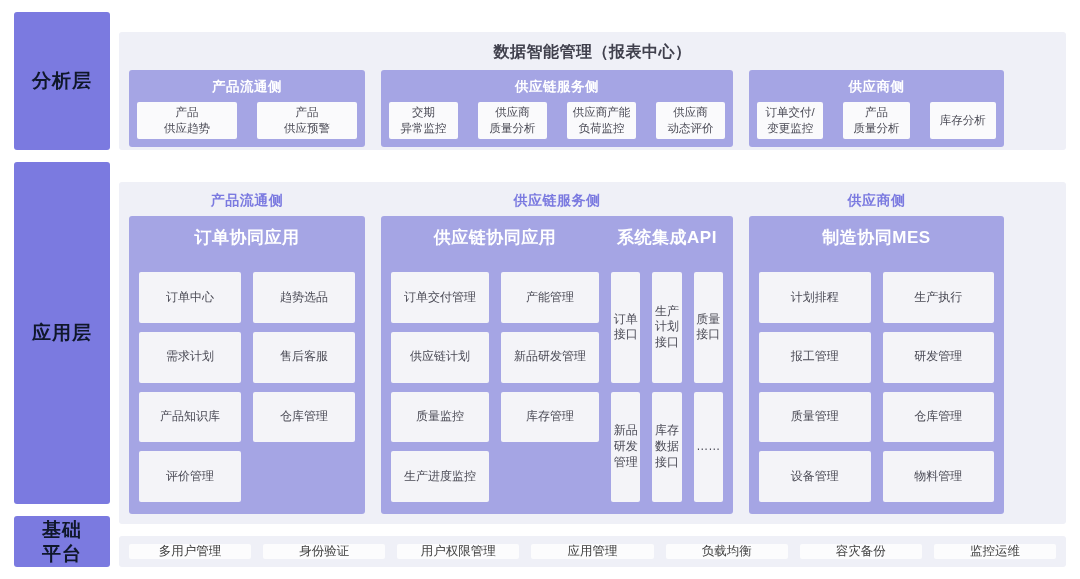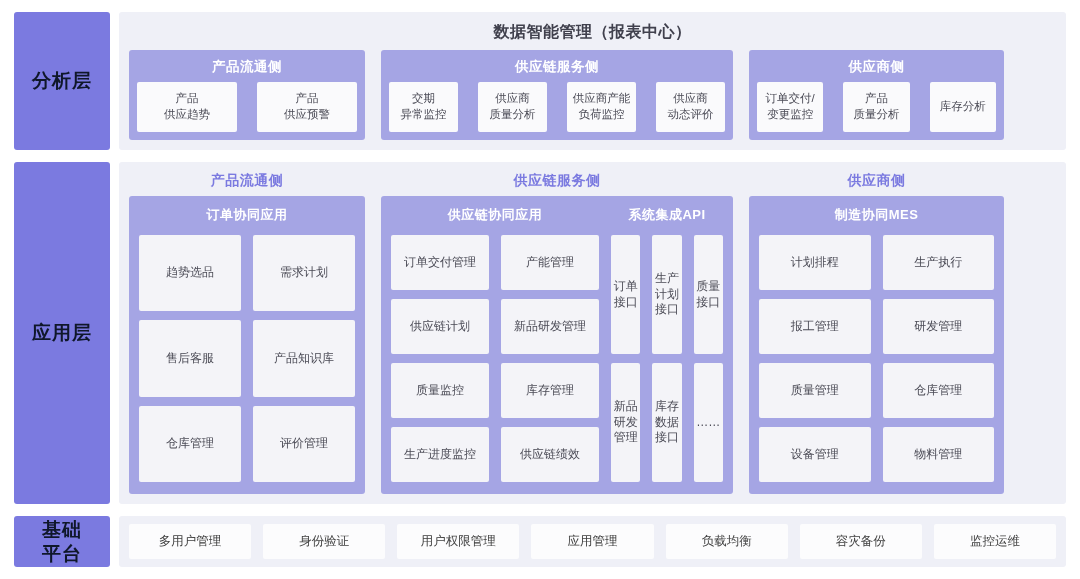--- a/index.html
+++ b/index.html
@@ -50,20 +50,21 @@
     text-align: center;
     line-height: 1.25;
     white-space: pre-line;
   }
 
   .layer-body {
     flex: 1 1 auto;
     background: #eff0f7;
     border-radius: 3px;
     box-sizing: border-box;
+    margin-top: 20px;
   }
 
   
   .row-analysis { height: 138px; }
 
   .analysis-body {
     padding: 6px 10px 10px 10px;
     display: flex;
     flex-direction: column;
   }
@@ -161,23 +162,23 @@
     gap: 12px;
   }
   .subgroup {
     display: flex;
     flex-direction: column;
     min-width: 0;
   }
   .subgroup-title {
     text-align: center;
     color: #ffffff;
-    font-size: 13px;
-    font-weight: bold;
-    padding: 4px 0 11px 0;
+    font-size: 17px;
+    font-weight: bold;
+    padding: 4px 0 23px 0;
     letter-spacing: 0.5px;
   }
   .tile-grid {
     display: grid;
     gap: 9px 12px;
     flex: 1 1 auto;
   }
   .grid-2 { grid-template-columns: 1fr 1fr; grid-auto-rows: 1fr; }
   .grid-1 { grid-template-columns: 1fr 1fr 1fr; grid-auto-rows: 1fr; }
   .tile {
@@ -277,20 +278,21 @@
         <div class="app-header g-app-2">供应链服务侧</div>
         <div class="app-header g-app-3">供应商侧</div>
       </div>
 
       <div class="app-groups">
 
         <div class="panel g-app-1">
           <div class="subgroup sg-order">
             <div class="subgroup-title">订单协同应用</div>
             <div class="tile-grid grid-2">
+              <div class="tile">订单中心</div>
               <div class="tile">趋势选品</div>
               <div class="tile">需求计划</div>
               <div class="tile">售后客服</div>
               <div class="tile">产品知识库</div>
               <div class="tile">仓库管理</div>
               <div class="tile">评价管理</div>
             </div>
           </div>
         </div>
 
@@ -298,21 +300,20 @@
           <div class="subgroup sg-scm">
             <div class="subgroup-title">供应链协同应用</div>
             <div class="tile-grid grid-2">
               <div class="tile">订单交付管理</div>
               <div class="tile">产能管理</div>
               <div class="tile">供应链计划</div>
               <div class="tile">新品研发管理</div>
               <div class="tile">质量监控</div>
               <div class="tile">库存管理</div>
               <div class="tile">生产进度监控</div>
-              <div class="tile">供应链绩效</div>
             </div>
           </div>
           <div class="subgroup sg-api">
             <div class="subgroup-title">系统集成API</div>
             <div class="tile-grid grid-1">
               <div class="tile">订单接口</div>
               <div class="tile">生产计划接口</div>
               <div class="tile">质量接口</div>
               <div class="tile">新品研发管理</div>
               <div class="tile">库存数据接口</div>

